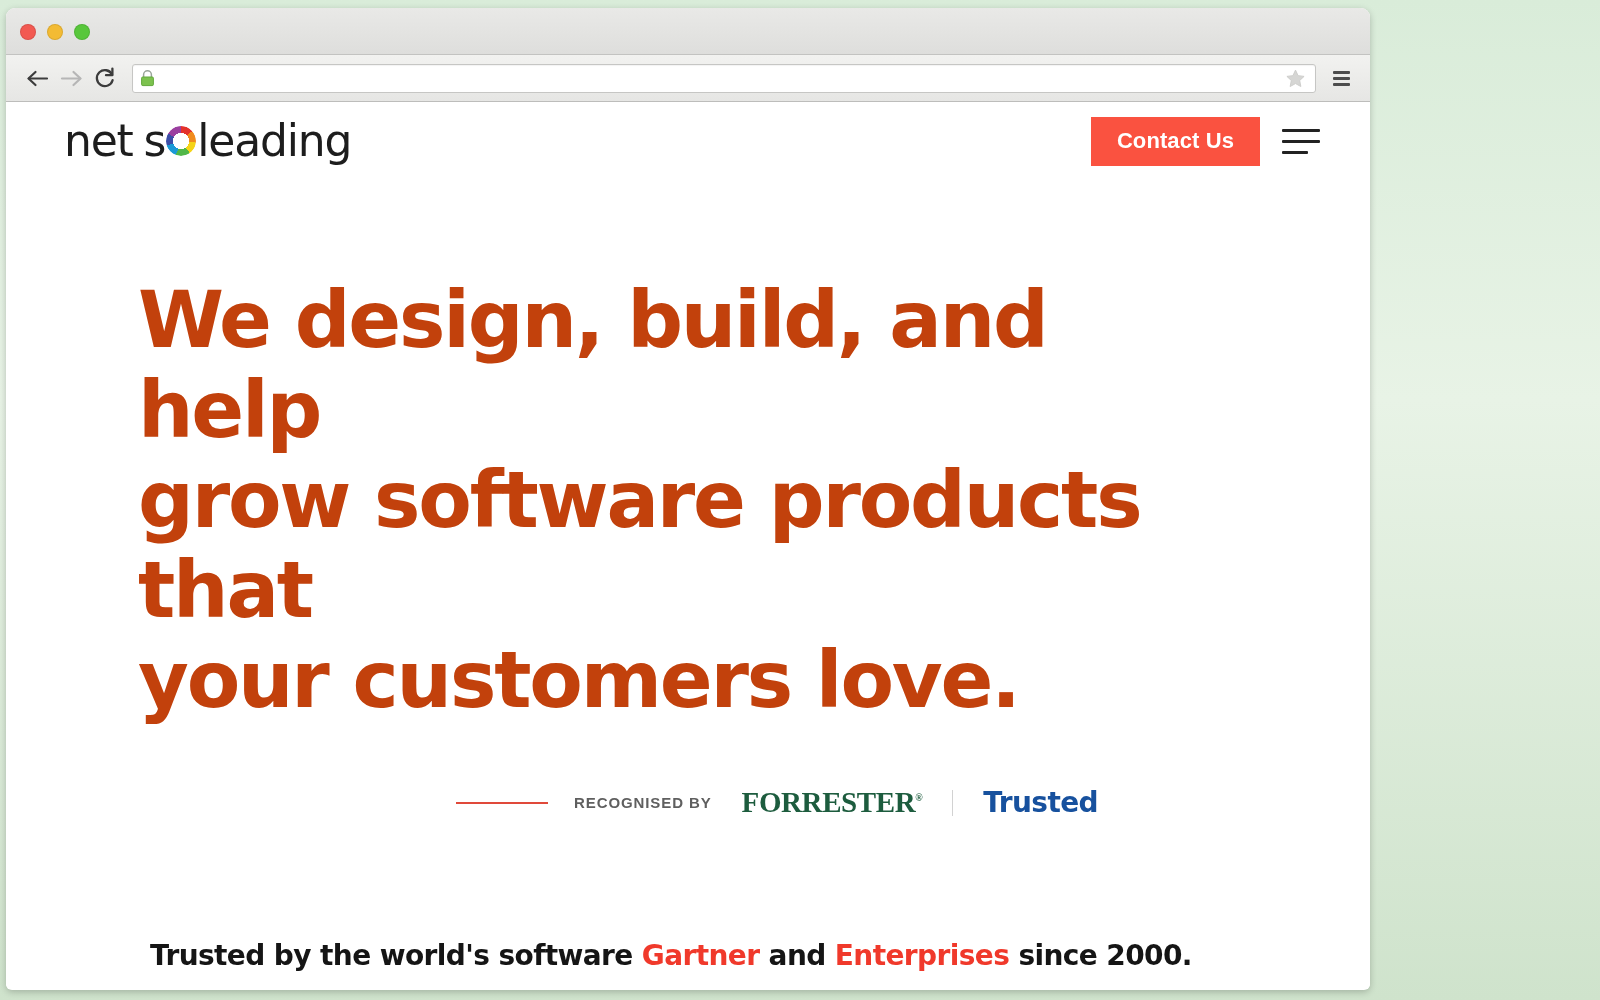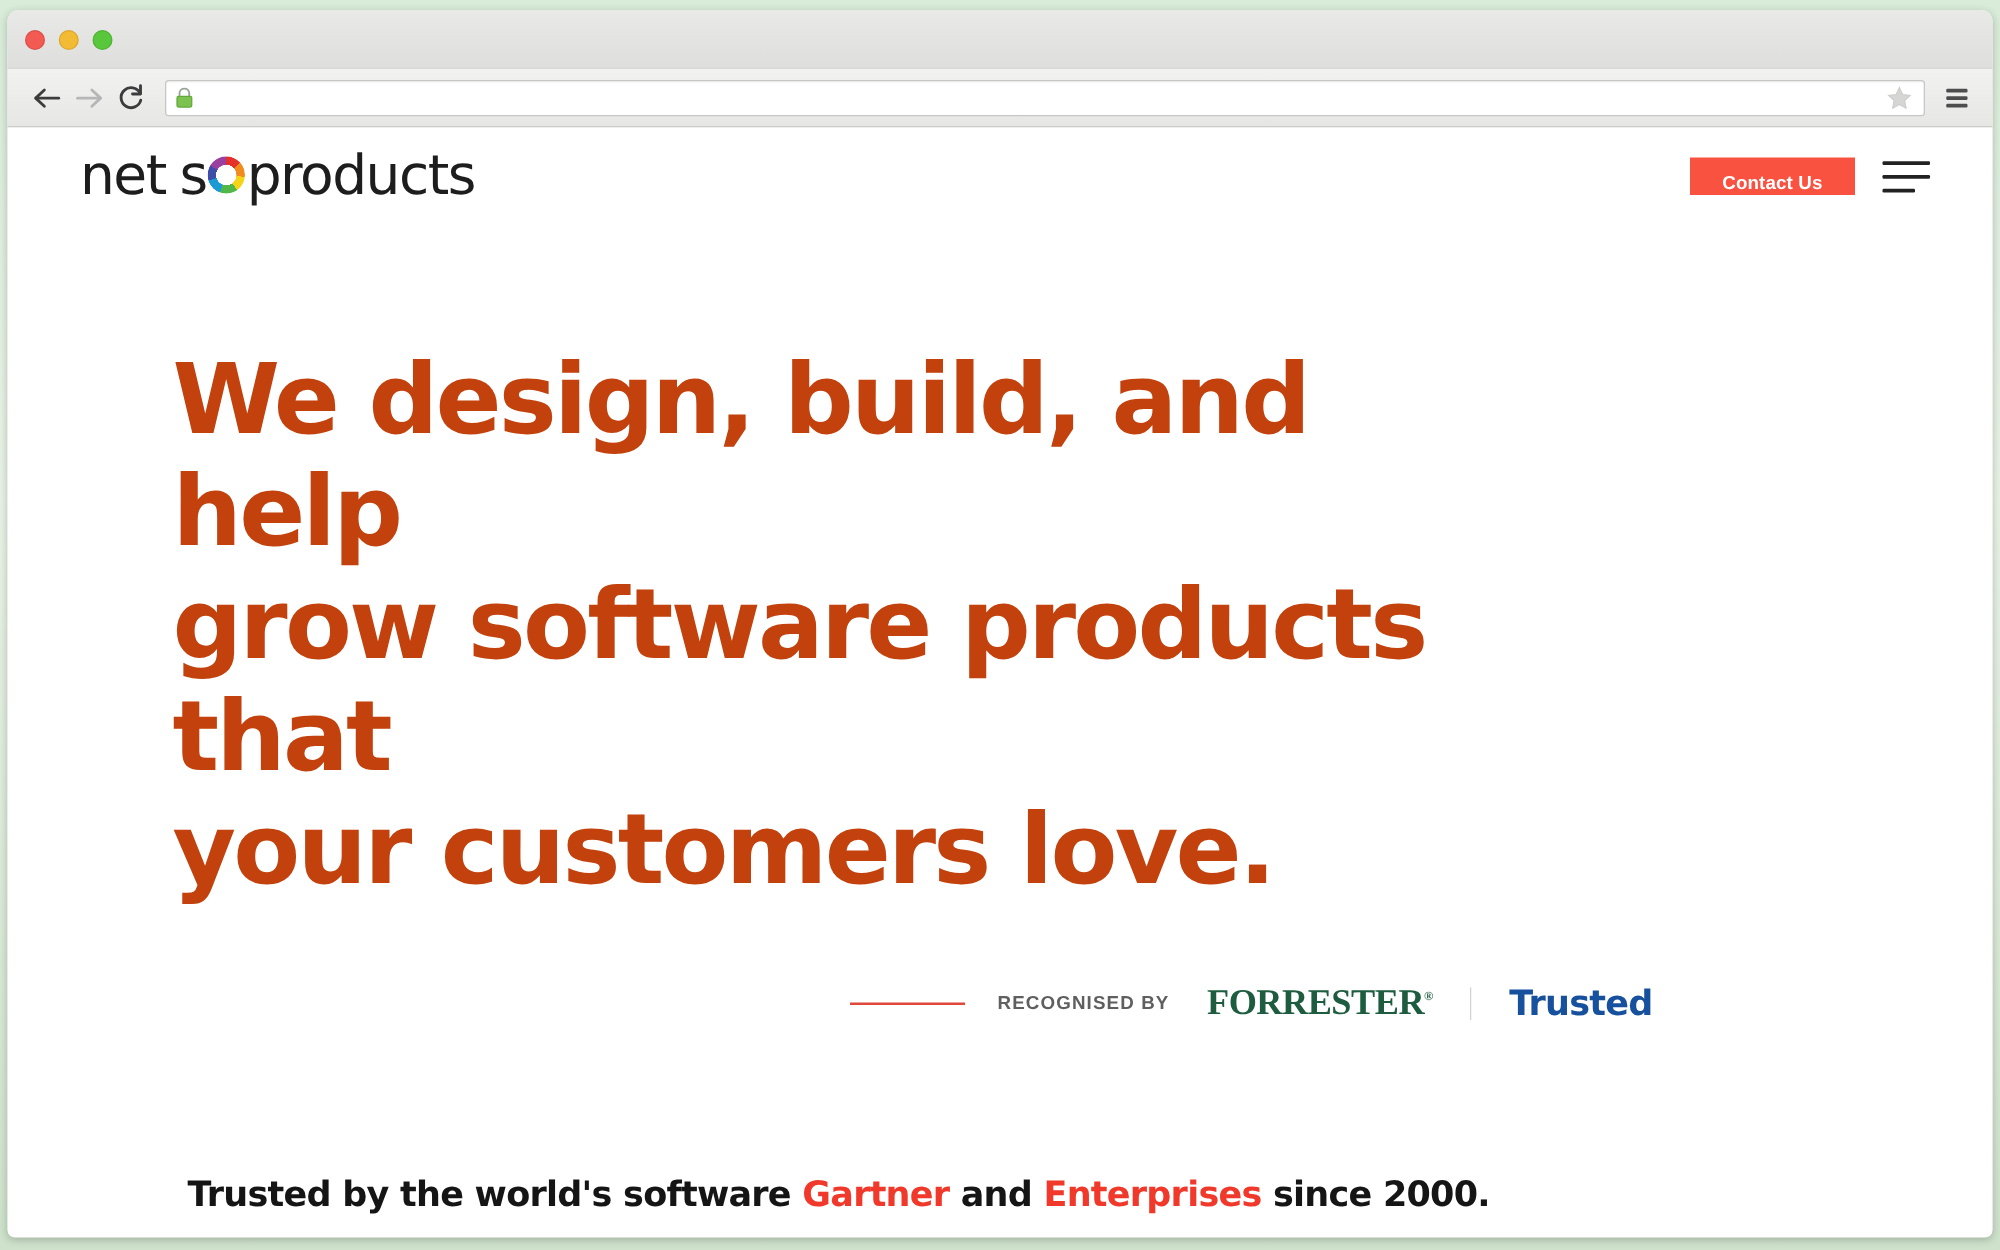--- a/index.html
+++ b/index.html
@@ -23,21 +23,21 @@
     width: 1600px; height: 1000px;
     background:
       linear-gradient(to bottom, #d9ecd9 0%, #e8f3e6 40%, #cfe3cc 100%);
   }
 
   
   .browser-window {
     position: absolute;
     left: 6px;
     top: 8px;
-    width: 1588px;
+    width: 1364px;
     height: 982px;
     background: #ffffff;
     border-radius: 9px 9px 6px 6px;
     box-shadow: 0 2px 7px rgba(0,0,0,0.22);
     overflow: hidden;
   }
 
   
   .titlebar {
     position: relative;
@@ -186,25 +186,25 @@
   }
   .nav-right {
     margin-left: auto;
     display: flex;
     align-items: center;
     gap: 22px;
   }
   .contact-btn {
     background: #fa5240;
     color: #ffffff;
-    font-size: 15px;
+    font-size: 22px;
     font-weight: bold;
     letter-spacing: 0.1px;
     border: none;
-    padding: 13px 26px 2px;
+    padding: 13px 26px 14px;
     cursor: pointer;
     font-family: "Liberation Sans", sans-serif;
     line-height: 1;
   }
   .burger {
     display: flex;
     flex-direction: column;
     gap: 8px;
     cursor: pointer;
     padding: 4px 0;
@@ -357,21 +357,21 @@
   <div class="page">
 
     <div class="site-header">
       <div class="logo">
         <span class="word-net">net</span>
         <span class="sp"></span>
         <span>s</span>
         <span class="swirl-wrap">
           <span class="swirl"></span>
         </span>
-        <span>products</span>
+        <span>leading</span>
       </div>
 
       <div class="nav-right">
         <button class="contact-btn">Contact Us</button>
         <div class="burger">
           <i></i>
           <i></i>
           <i></i>
         </div>
       </div>

